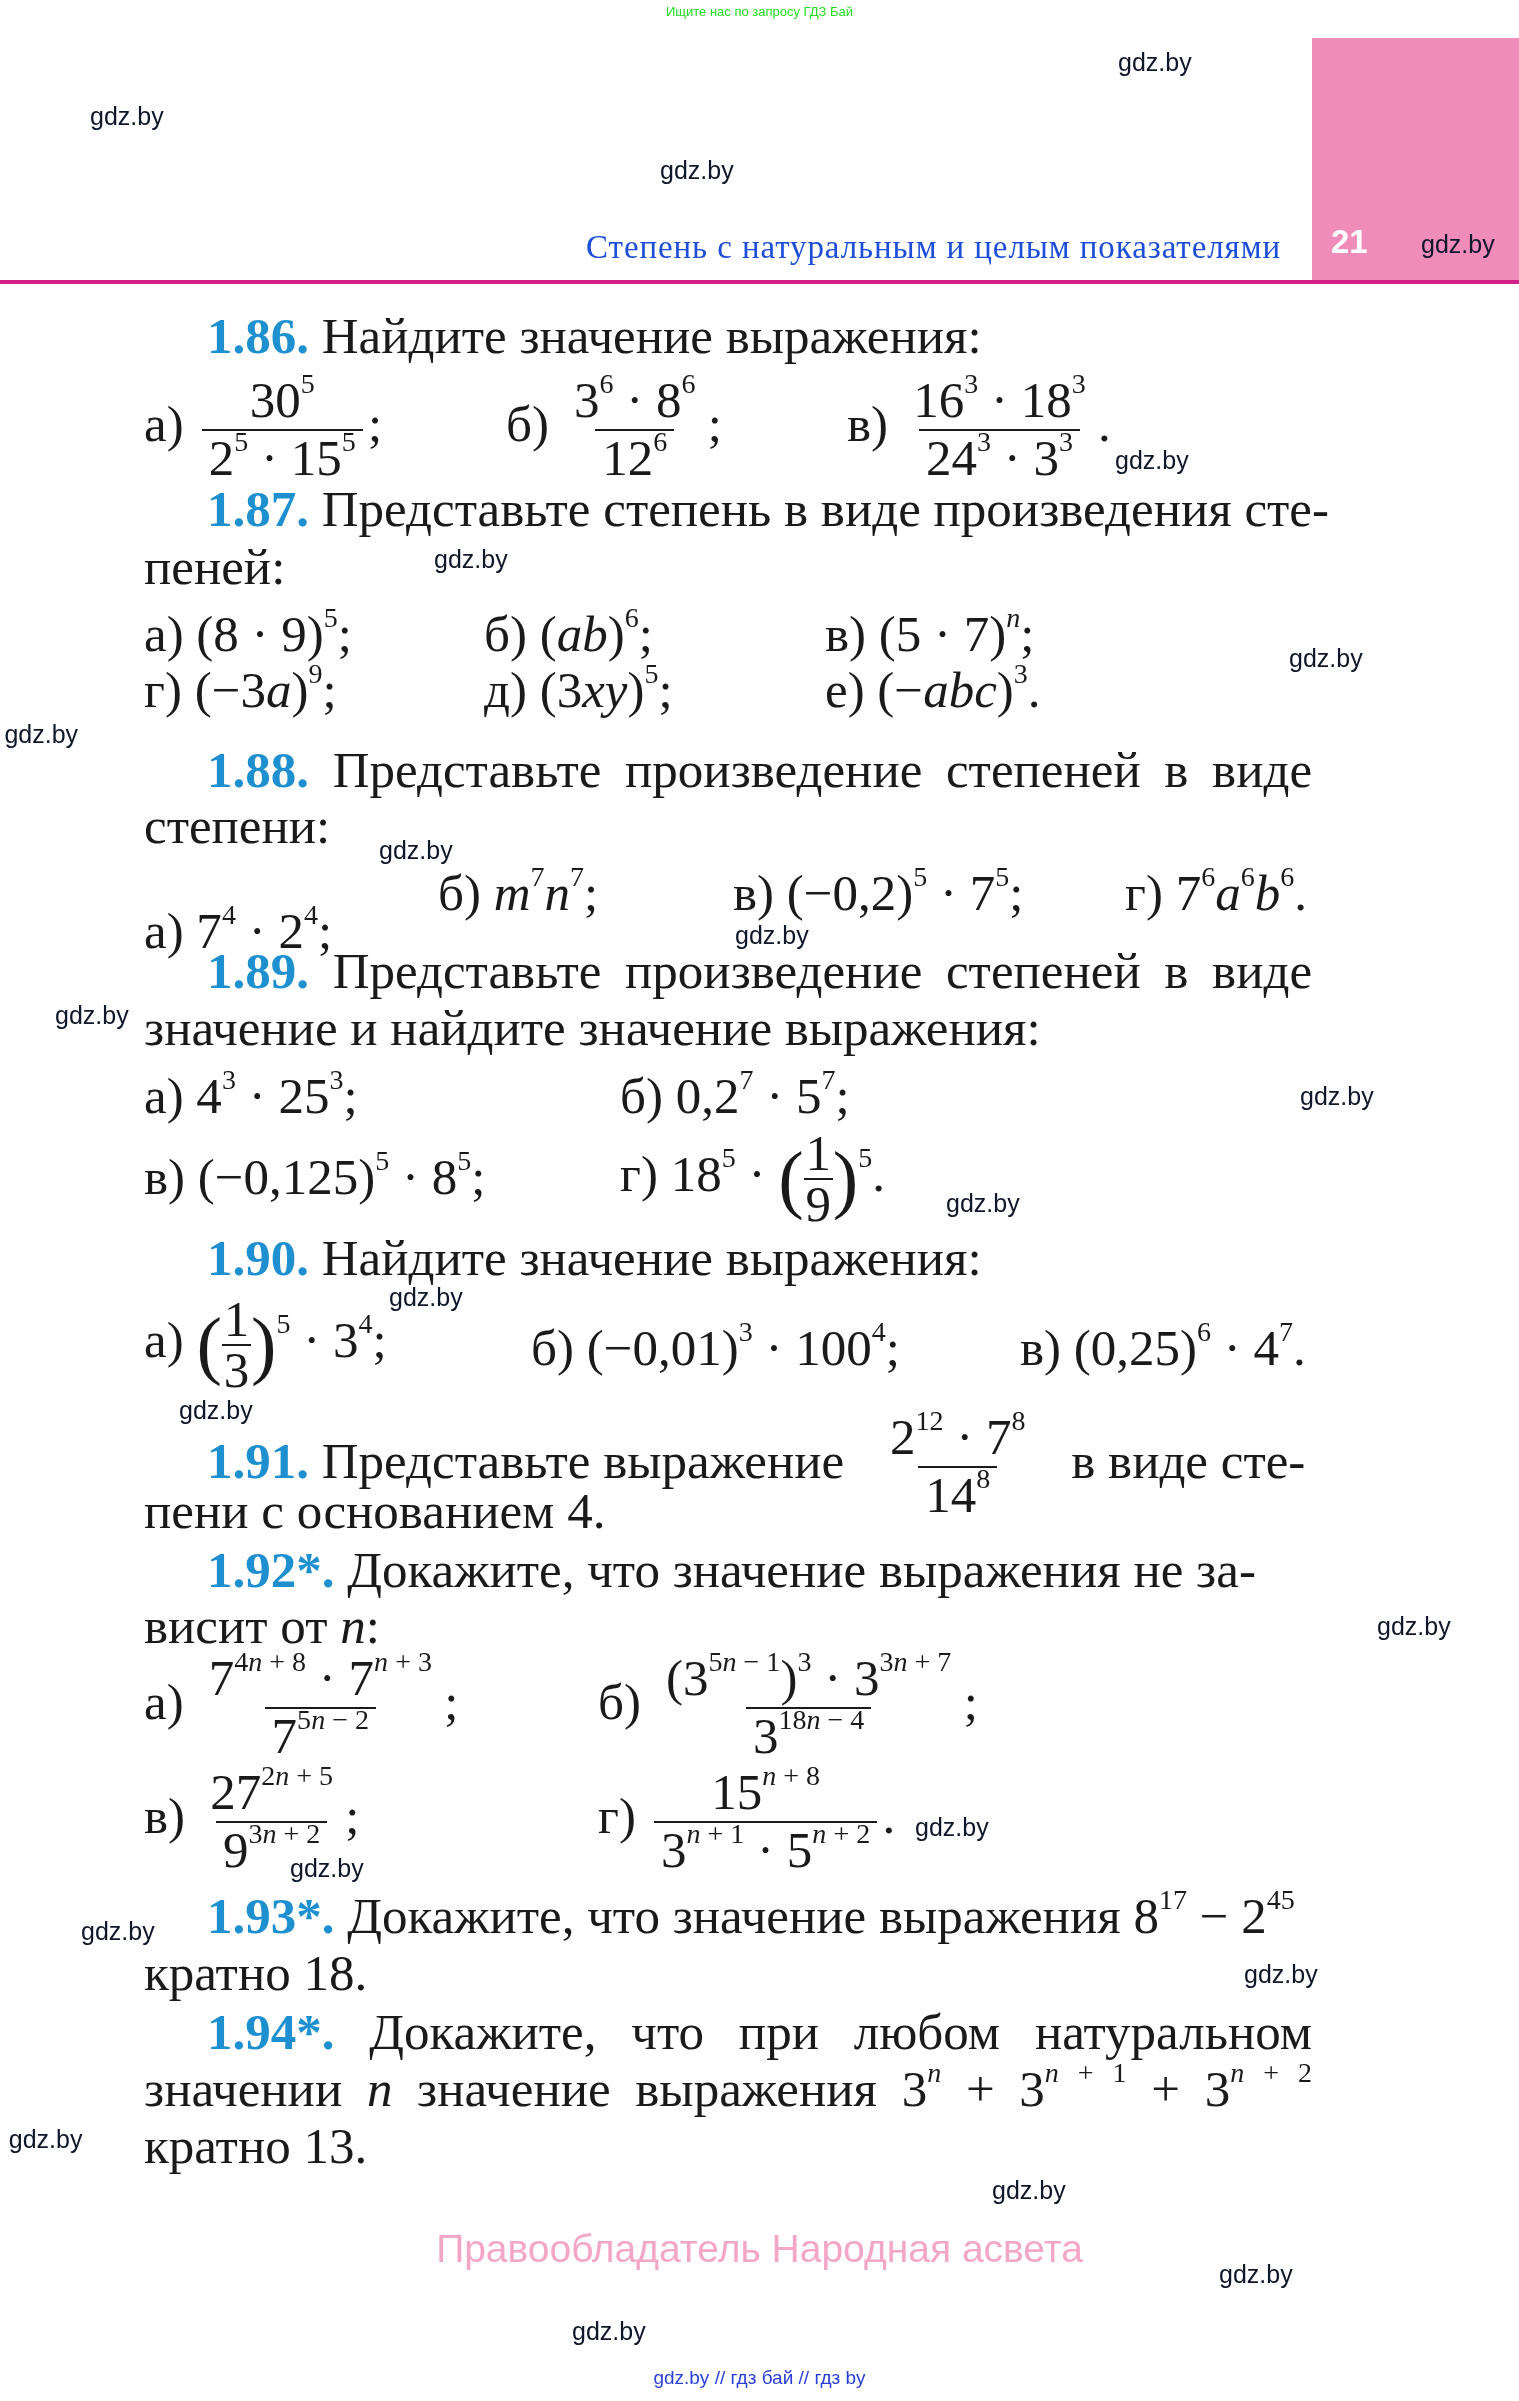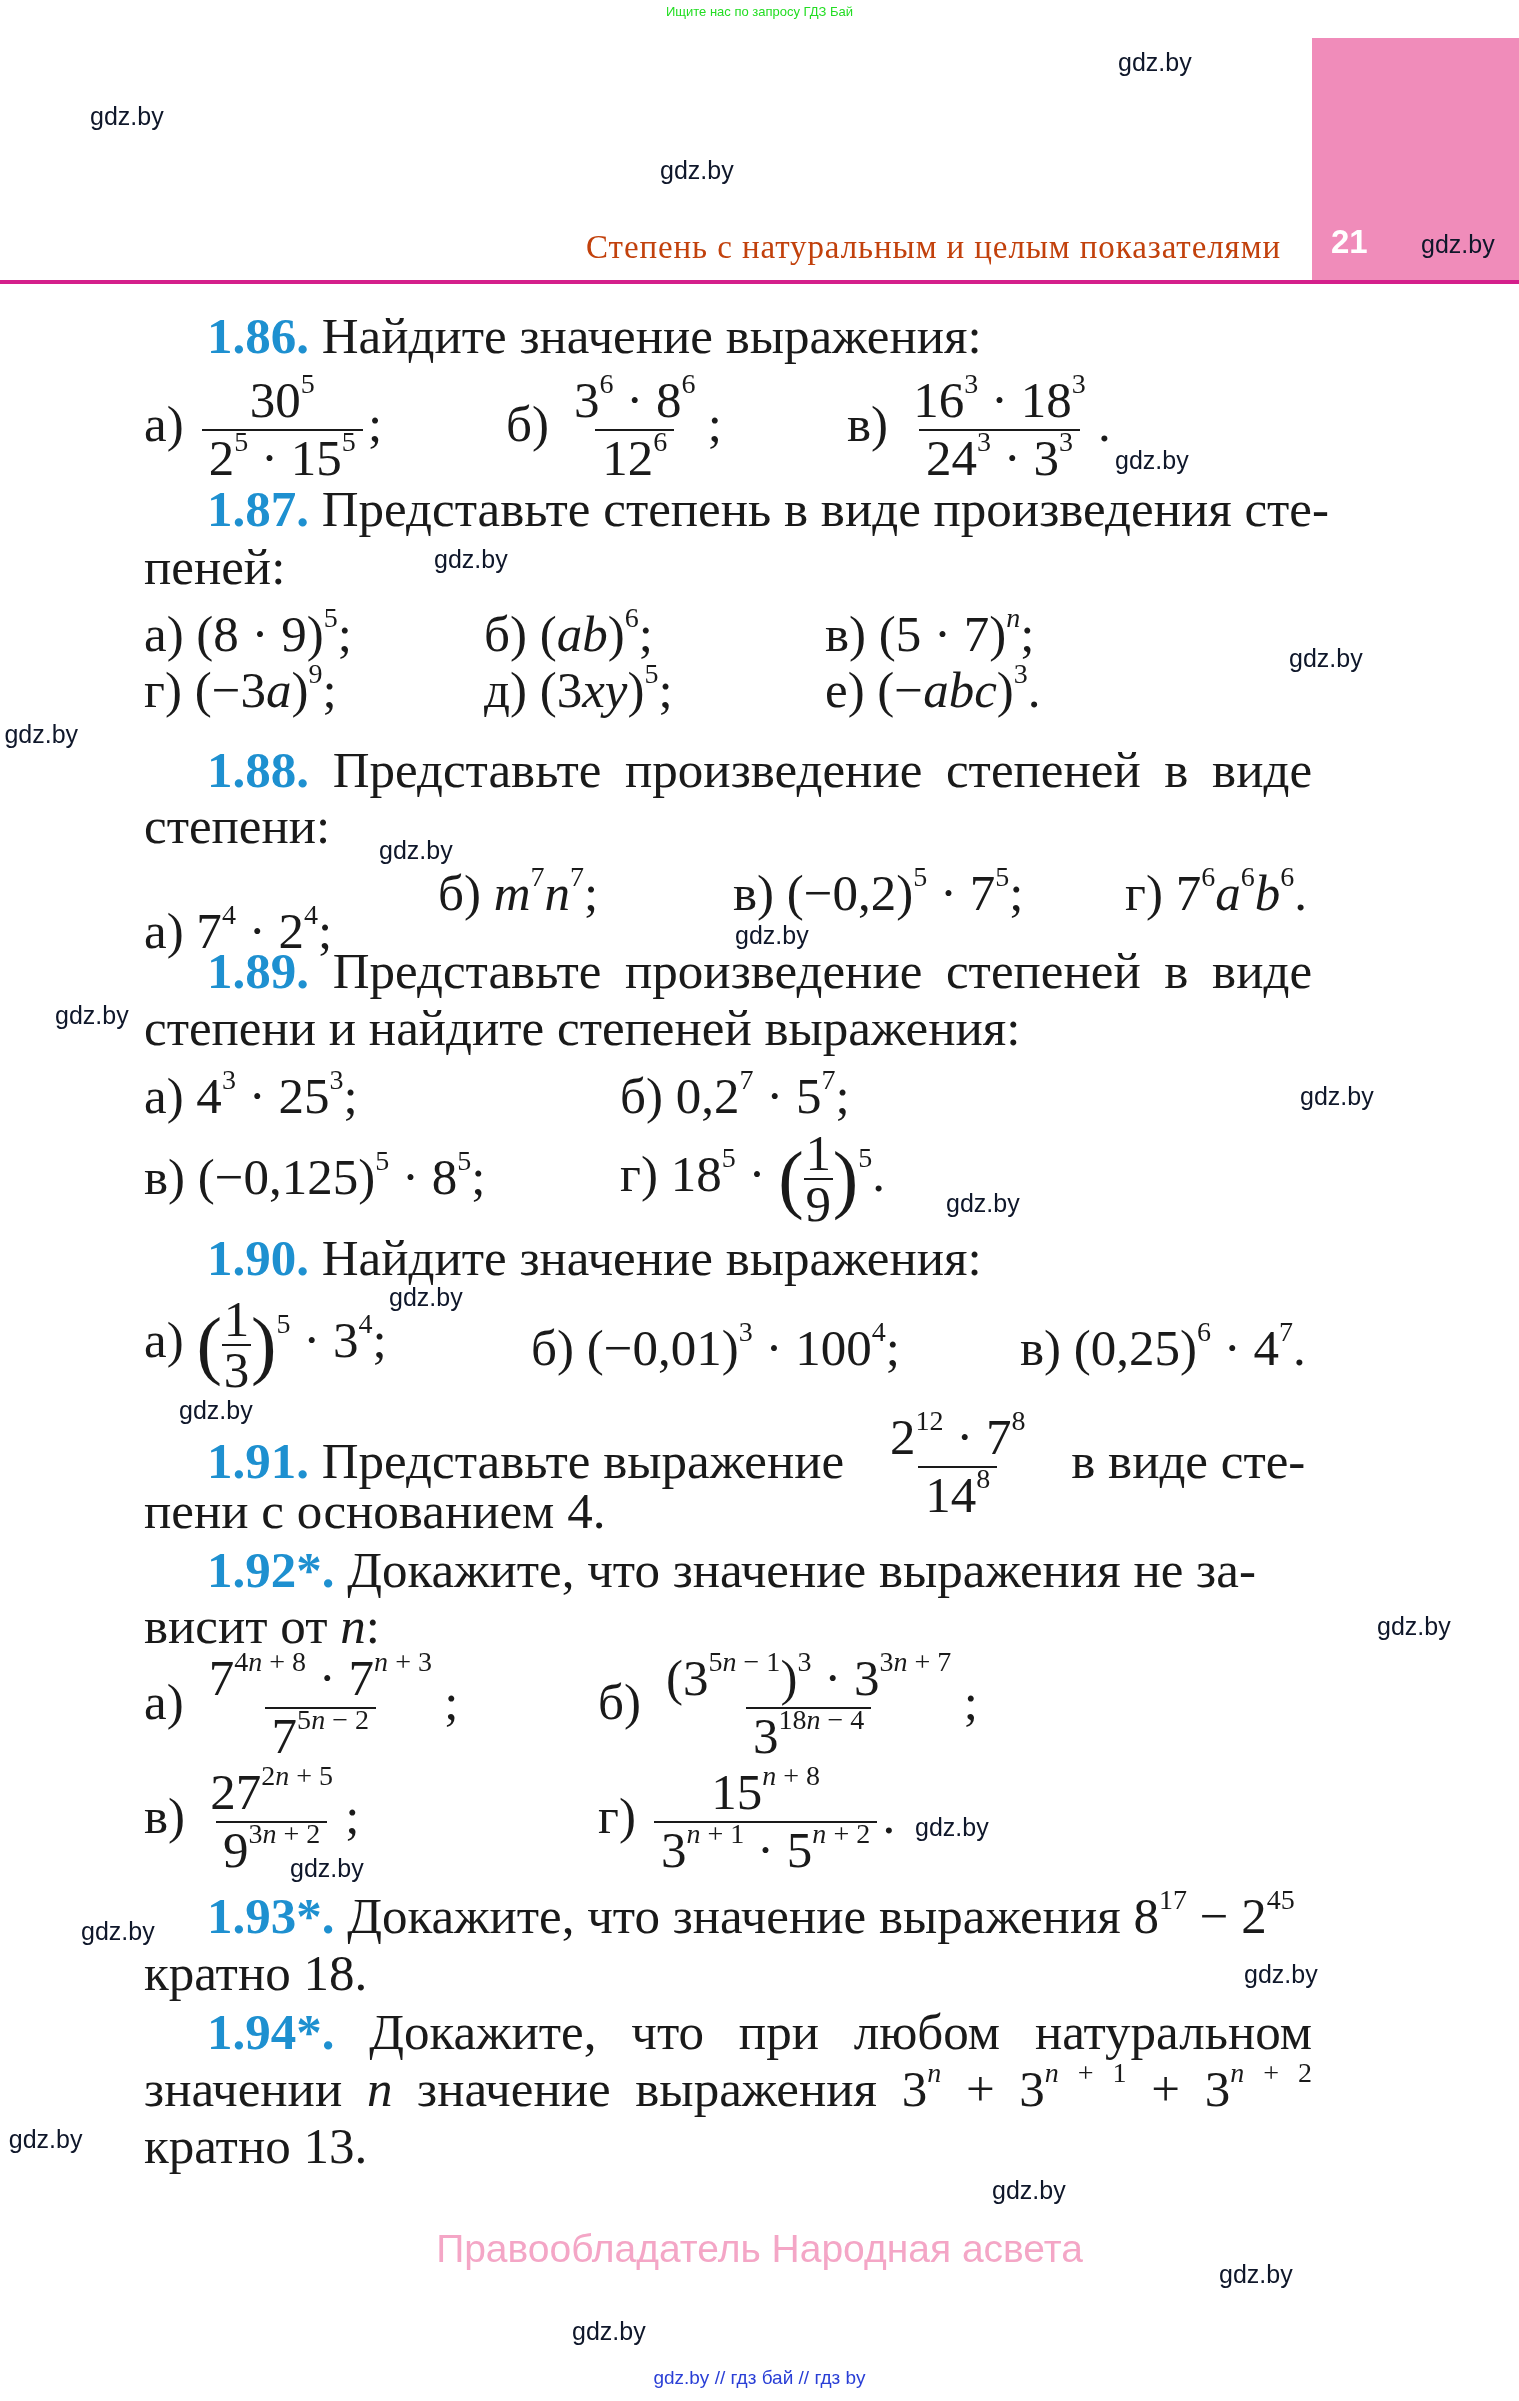--- a/index.html
+++ b/index.html
@@ -4,21 +4,21 @@
 <style>
   html, body { margin:0; padding:0; background:#fff; }
   body { width:1519px; height:2401px; position:relative; overflow:hidden;
          font-family:"DejaVu Serif","Liberation Serif",serif; color:#1a1a1a; }
   .wm { position:absolute; font-family:Liberation Sans, sans-serif; font-size:25px; color:#0f172a; }
   .top-banner { position:absolute; left:0; width:1519px; top:3.5px; text-align:center;
                 font-family:"Liberation Sans",sans-serif; font-size:13px; color:#22dd22; }
   .pink-tab { position:absolute; left:1312px; top:38px; width:207px; height:243px; background:#f08cba; }
   .page-num { position:absolute; left:1331px; top:223px; font-family:"Liberation Sans",sans-serif;
               font-size:33px; font-weight:bold; color:#fff; }
-  .header-title { position:absolute; right:238px; top:229px; font-size:33px; color:#c2410c;
+  .header-title { position:absolute; right:238px; top:229px; font-size:33px; color:#1d4ed8;
                   font-family:"Liberation Serif",serif; letter-spacing:0.9px; }
   .header-rule { position:absolute; left:0; top:280px; width:1519px; height:3.5px; background:#d41f8b; }
   .txt { position:absolute; font-family:"Liberation Serif",serif; font-size:51px; line-height:56px; white-space:nowrap; color:#1a1a1a; }
   .num { color:#1e90d0; font-weight:bold; }
   .justify { text-align:justify; text-align-last:justify; }
   sup { font-size:0.55em; vertical-align:0.85em; line-height:0; }
   i { font-style:italic; }
   .frac { display:inline-flex; flex-direction:column; align-items:center; vertical-align:middle; margin:0 5.3px; }
   .frac .n { padding:0 7px 3.5px; line-height:49px; }
   .frac .d { border-top:2.6px solid #1a1a1a; padding:3.5px 7px 0; line-height:49px; }
@@ -106,21 +106,21 @@
 </div>
 <div class="txt" style="left:144px;top:798px">степени:</div>
 <div class="txt" style="left:144px;top:903px">а) 7<sup>4</sup> · 2<sup>4</sup>;</div>
 <div class="txt" style="left:438px;top:865px">б) <i>m</i><sup>7</sup><i>n</i><sup>7</sup>;</div>
 <div class="txt" style="left:733px;top:865px">в) (−0,2)<sup>5</sup> · 7<sup>5</sup>;</div>
 <div class="txt" style="left:1125px;top:865px">г) 7<sup>6</sup><i>a</i><sup>6</sup><i>b</i><sup>6</sup>.</div>
 
 <div class="txt justify" style="left:207px;top:943px;width:1105px">
   <span class="num">1.89.</span> <span>Представьте произведение степеней в виде</span>
 </div>
-<div class="txt" style="left:144px;top:1000px">степени и найдите степеней выражения:</div>
+<div class="txt" style="left:144px;top:1000px">значение и найдите значение выражения:</div>
 <div class="txt" style="left:144px;top:1068px">а) 4<sup>3</sup> · 25<sup>3</sup>;</div>
 <div class="txt" style="left:620px;top:1068px">б) 0,2<sup>7</sup> · 5<sup>7</sup>;</div>
 <div class="txt" style="left:144px;top:1149px">в) (−0,125)<sup>5</sup> · 8<sup>5</sup>;</div>
 <div class="txt" style="left:620px;top:1129px">г) 18<sup>5</sup> · <span class="big-paren">(</span><span class="frac" style="margin:0">
       <span class="n" style="padding:0 1.8px">1</span>
       <span class="d" style="padding:0 1.8px">9</span>
     </span><span class="big-paren">)</span><sup>5</sup>.</div>
 
 <div class="txt" style="left:207px;top:1230px">
   <span class="num">1.90.</span>

